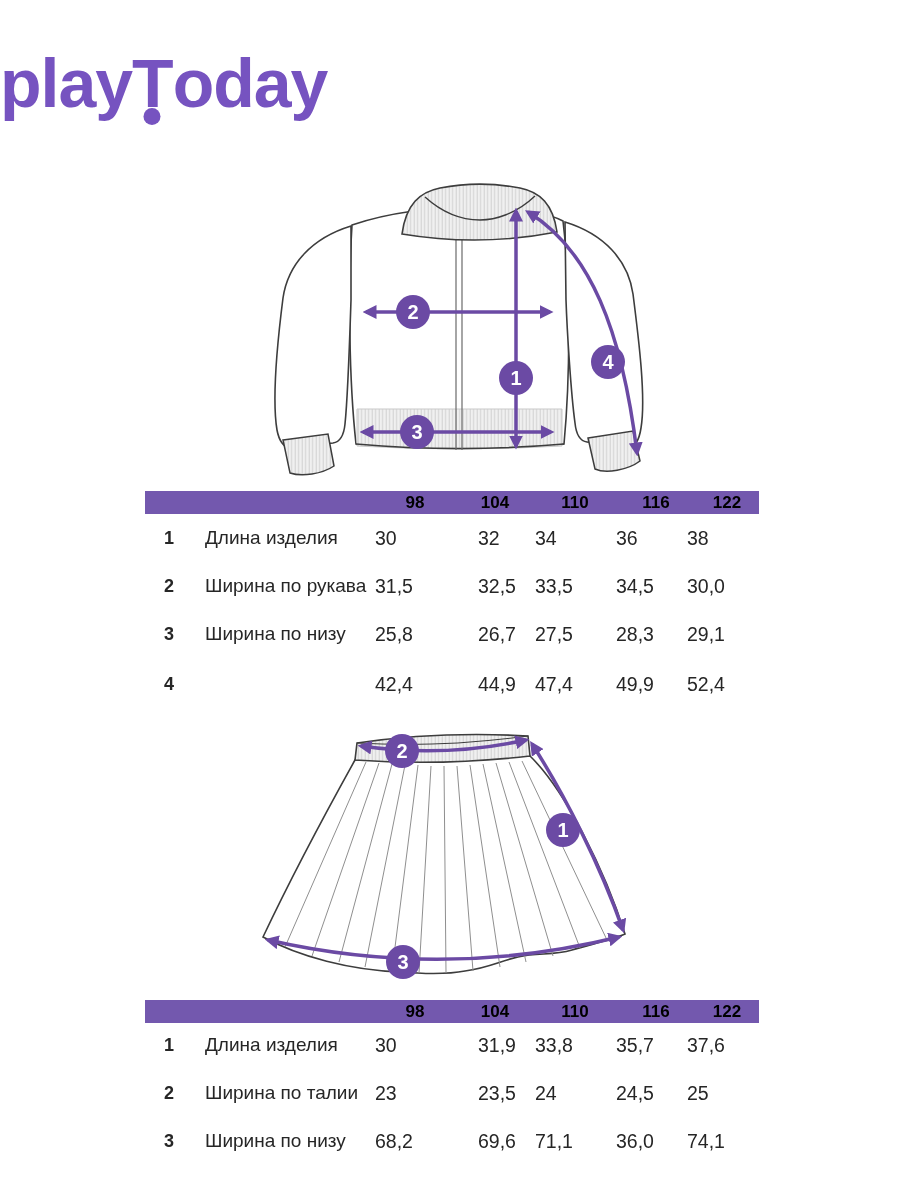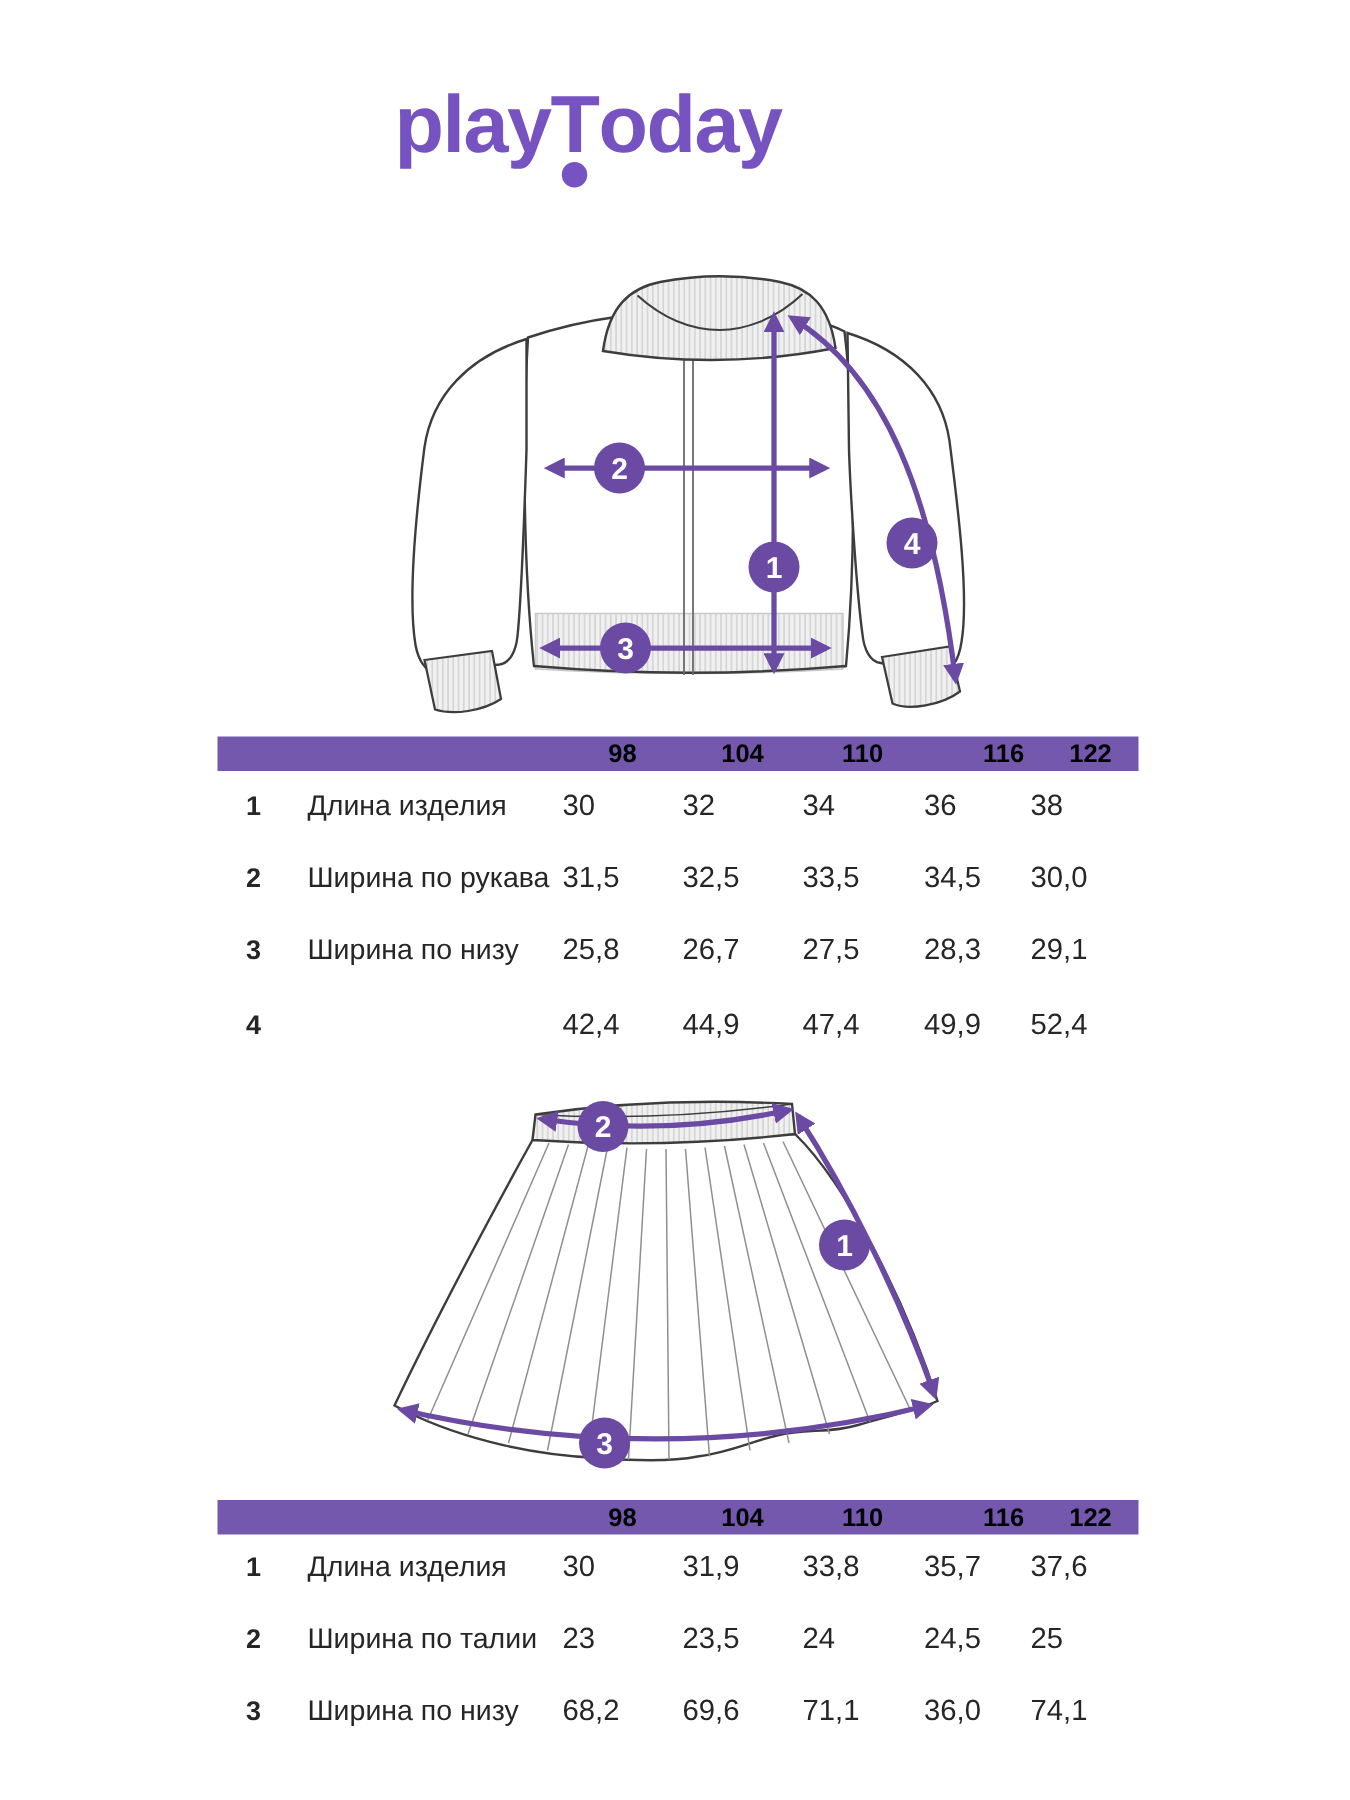--- a/index.html
+++ b/index.html
@@ -1,41 +1,41 @@
 <!DOCTYPE html>
 <html><head>
 <meta charset="utf-8">
 <style>
   html,body{margin:0;padding:0;background:#fff;}
   #page{position:relative;width:900px;height:1200px;background:#fff;overflow:hidden;
         font-family:"Liberation Sans",sans-serif;color:#262626;}
 
   
-  .logo{position:absolute;top:55px;left:0;width:784px;text-align:center;
-        font-size:54px;line-height:56px;font-weight:bold;letter-spacing:-1px;color:#7653c0;}
+  .logo{position:absolute;top:55px;left:0;width:784px;
+        font-size:68px;line-height:56px;font-weight:bold;letter-spacing:-1px;color:#7653c0;}
   .logo-t{position:relative;display:inline-block;}
   .logo-dot{position:absolute;left:50%;bottom:-14px;transform:translateX(-50%);
             width:17px;height:17px;border-radius:50%;background:#7653c0;}
 
   
   #diagrams{position:absolute;left:0;top:0;pointer-events:none;}
 
   
   .band{position:absolute;left:145px;width:614px;height:23px;background:#7358ae;}
   .band .col{position:absolute;top:0;width:80px;text-align:center;line-height:23px;
              color:#000000;font-weight:bold;font-size:17px;}
-  .c0{left:230px}.c1{left:310px}.c2{left:390px}.c3{left:484px}.c4{left:542px}
+  .c0{left:230px}.c1{left:310px}.c2{left:390px}.c3{left:471px}.c4{left:542px}
   .trow{position:absolute;left:0;width:900px;height:48px;}
   .trow .num{position:absolute;left:156px;width:26px;text-align:center;font-weight:bold;
              font-size:18px;top:50%;transform:translateY(-50%);}
   .trow .lbl{position:absolute;left:205px;width:175px;font-size:19px;line-height:1.22;
              top:50%;transform:translateY(-50%);}
   .trow .val{position:absolute;width:80px;font-size:19.5px;
              top:50%;transform:translateY(-50%);}
-  .val.v0{left:375px}.val.v1{left:455px}.val.v2{left:535px}.val.v3{left:616px}.val.v4{left:687px}
+  .val.v0{left:375px}.val.v1{left:478px}.val.v2{left:535px}.val.v3{left:616px}.val.v4{left:687px}
 
   .marker-text{font-family:"Liberation Sans",sans-serif;font-size:20px;font-weight:bold;fill:#fff;}
 </style>
 </head>
 <body>
 
 <div id="page">
 
   <div class="logo"><span>play</span><span class="logo-t"><span>T</span><span class="logo-dot"></span></span><span>oday</span></div>
 

